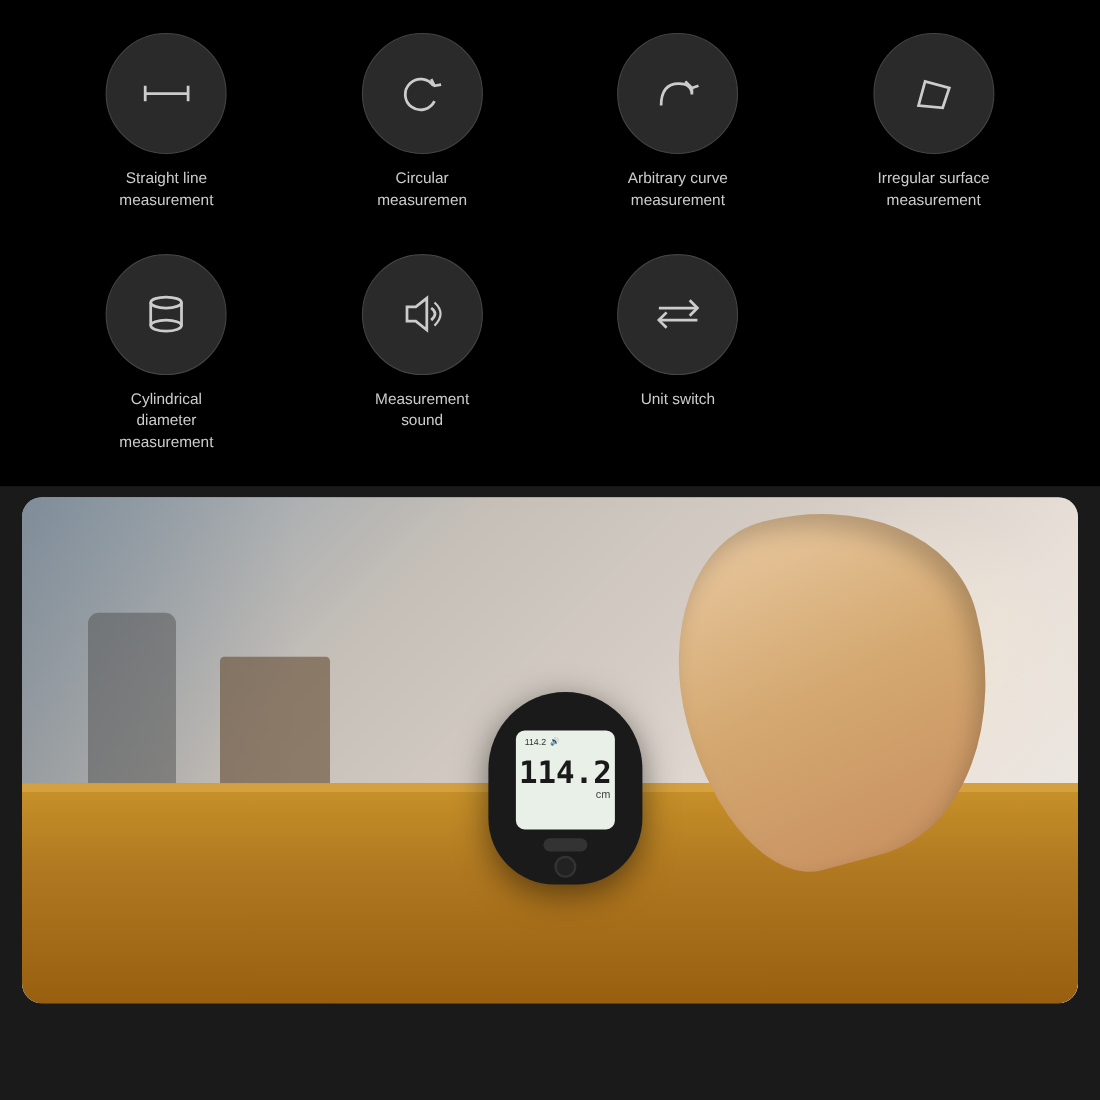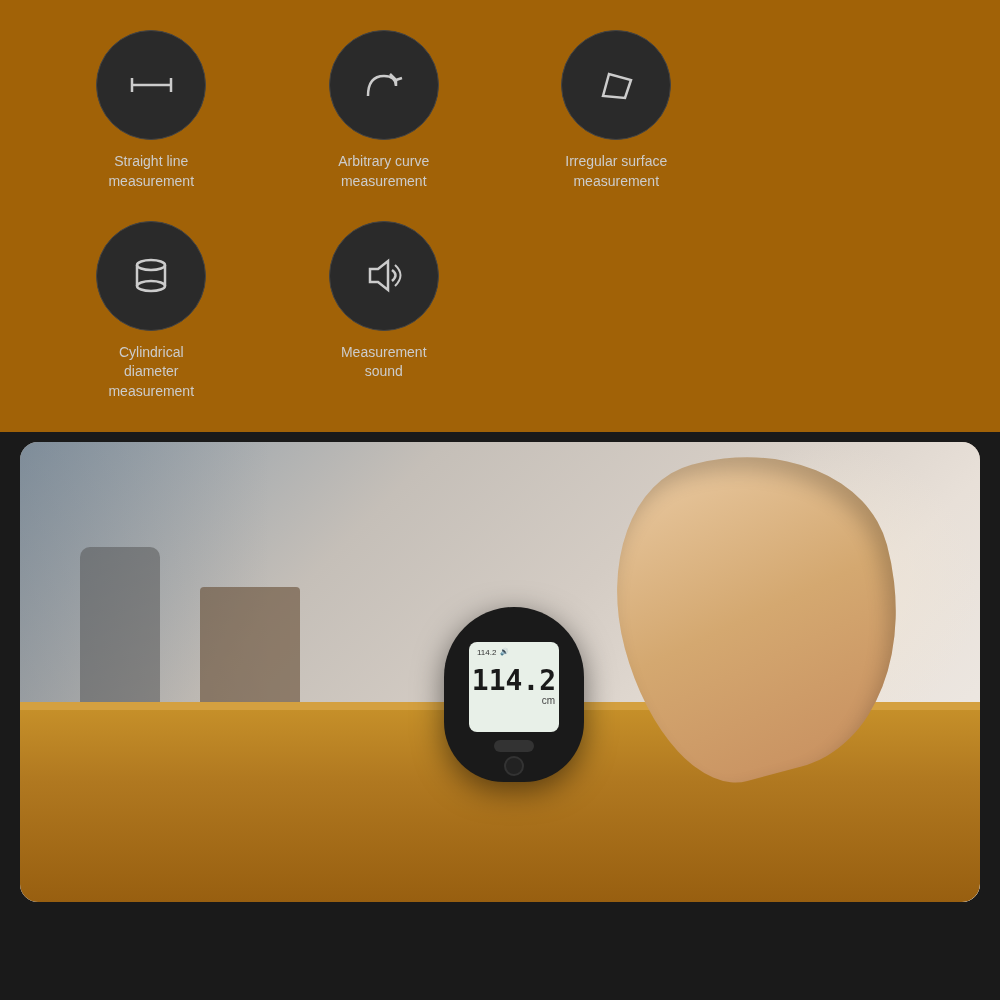--- a/index.html
+++ b/index.html
@@ -5,24 +5,25 @@
     * { margin: 0; padding: 0; box-sizing: border-box; }
     body {
       width: 1000px;
       height: 1000px;
       background: #1a1a1a;
       font-family: 'Arial', sans-serif;
       overflow: hidden;
     }
 
     .top-section {
-      background: #a16207;
+      background: #000000;
       padding: 30px 40px 20px;
       display: grid;
       grid-template-rows: 1fr 1fr;
+      gap: 10px;
     }
 
     .icon-row {
       display: grid;
       grid-template-columns: repeat(4, 1fr);
       gap: 10px;
       justify-items: center;
       margin-bottom: 10px;
     }
 
@@ -213,20 +214,29 @@
         <div class="icon-circle">
           <svg viewBox="0 0 55 55">
             <line x1="8" y1="27" x2="47" y2="27" stroke="#ccc" stroke-width="2.5"></line>
             <line x1="8" y1="20" x2="8" y2="34" stroke="#ccc" stroke-width="2.5"></line>
             <line x1="47" y1="20" x2="47" y2="34" stroke="#ccc" stroke-width="2.5"></line>
           </svg>
         </div>
         <span class="icon-label">Straight line<br>measurement</span>
       </div>
 
+      <div class="icon-item">
+        <div class="icon-circle">
+          <svg viewBox="0 0 55 55">
+            <path d="M 38 20 A 14 14 0 1 0 39 34" stroke="#ccc" stroke-width="2.5" fill="none"></path>
+            <polyline points="36,14 39,20 45,19" stroke="#ccc" stroke-width="2.5" fill="none"></polyline>
+          </svg>
+        </div>
+        <span class="icon-label">Circular<br>measuremen</span>
+      </div>
 
       <div class="icon-item">
         <div class="icon-circle">
           <svg viewBox="0 0 55 55">
             <path d="M 12 38 Q 12 18 28 18 Q 40 18 40 28 L 40 22" stroke="#ccc" stroke-width="2.5" fill="none"></path>
             <polyline points="34,16 40,22 46,20" stroke="#ccc" stroke-width="2.5" fill="none"></polyline>
           </svg>
         </div>
         <span class="icon-label">Arbitrary curve<br>measurement</span>
       </div>
@@ -261,20 +271,31 @@
         <div class="icon-circle">
           <svg viewBox="0 0 55 55">
             <polygon points="14,21 22,21 32,13 32,42 22,34 14,34" stroke="#ccc" stroke-width="2.5" fill="none"></polygon>
             <path d="M 36 22 Q 43 27 36 33" stroke="#ccc" stroke-width="2.5" fill="none"></path>
             <path d="M 39 17 Q 50 27 39 38" stroke="#ccc" stroke-width="2" fill="none"></path>
           </svg>
         </div>
         <span class="icon-label">Measurement<br>sound</span>
       </div>
 
+      <div class="icon-item">
+        <div class="icon-circle">
+          <svg viewBox="0 0 55 55">
+            <line x1="10" y1="22" x2="45" y2="22" stroke="#ccc" stroke-width="2.5"></line>
+            <polyline points="38,15 45,22 38,29" stroke="#ccc" stroke-width="2.5" fill="none"></polyline>
+            <line x1="45" y1="33" x2="10" y2="33" stroke="#ccc" stroke-width="2.5"></line>
+            <polyline points="17,26 10,33 17,40" stroke="#ccc" stroke-width="2.5" fill="none"></polyline>
+          </svg>
+        </div>
+        <span class="icon-label">Unit switch</span>
+      </div>
 
     </div>
 
   </div>
 
   <div class="bottom-photo">
     <div class="photo-bg">
 
       <div class="blur-light"></div>
       <div class="blur-left"></div>
@@ -293,21 +314,21 @@
         height: 320px;
         background: linear-gradient(170deg, #e8c8a0 0%, #d4a870 50%, #c89060 100%);
         border-radius: 40% 60% 50% 30% / 50% 40% 60% 50%;
         transform: rotate(-15deg);
         z-index: 5;
         box-shadow: inset -10px 10px 20px rgba(0,0,0,0.2);
       "></div>
 
       <div style="
         position: absolute;
-        bottom: 120px;
+        bottom: 108px;
         left: 50%;
         transform: translateX(-40%);
         z-index: 10;
       ">
         <div class="device-body">
           <div class="device-screen">
             <div class="screen-top-row">
               <span style="font-size:8px;color:#333;">114.2</span>
               <span>🔊</span>
             </div>

